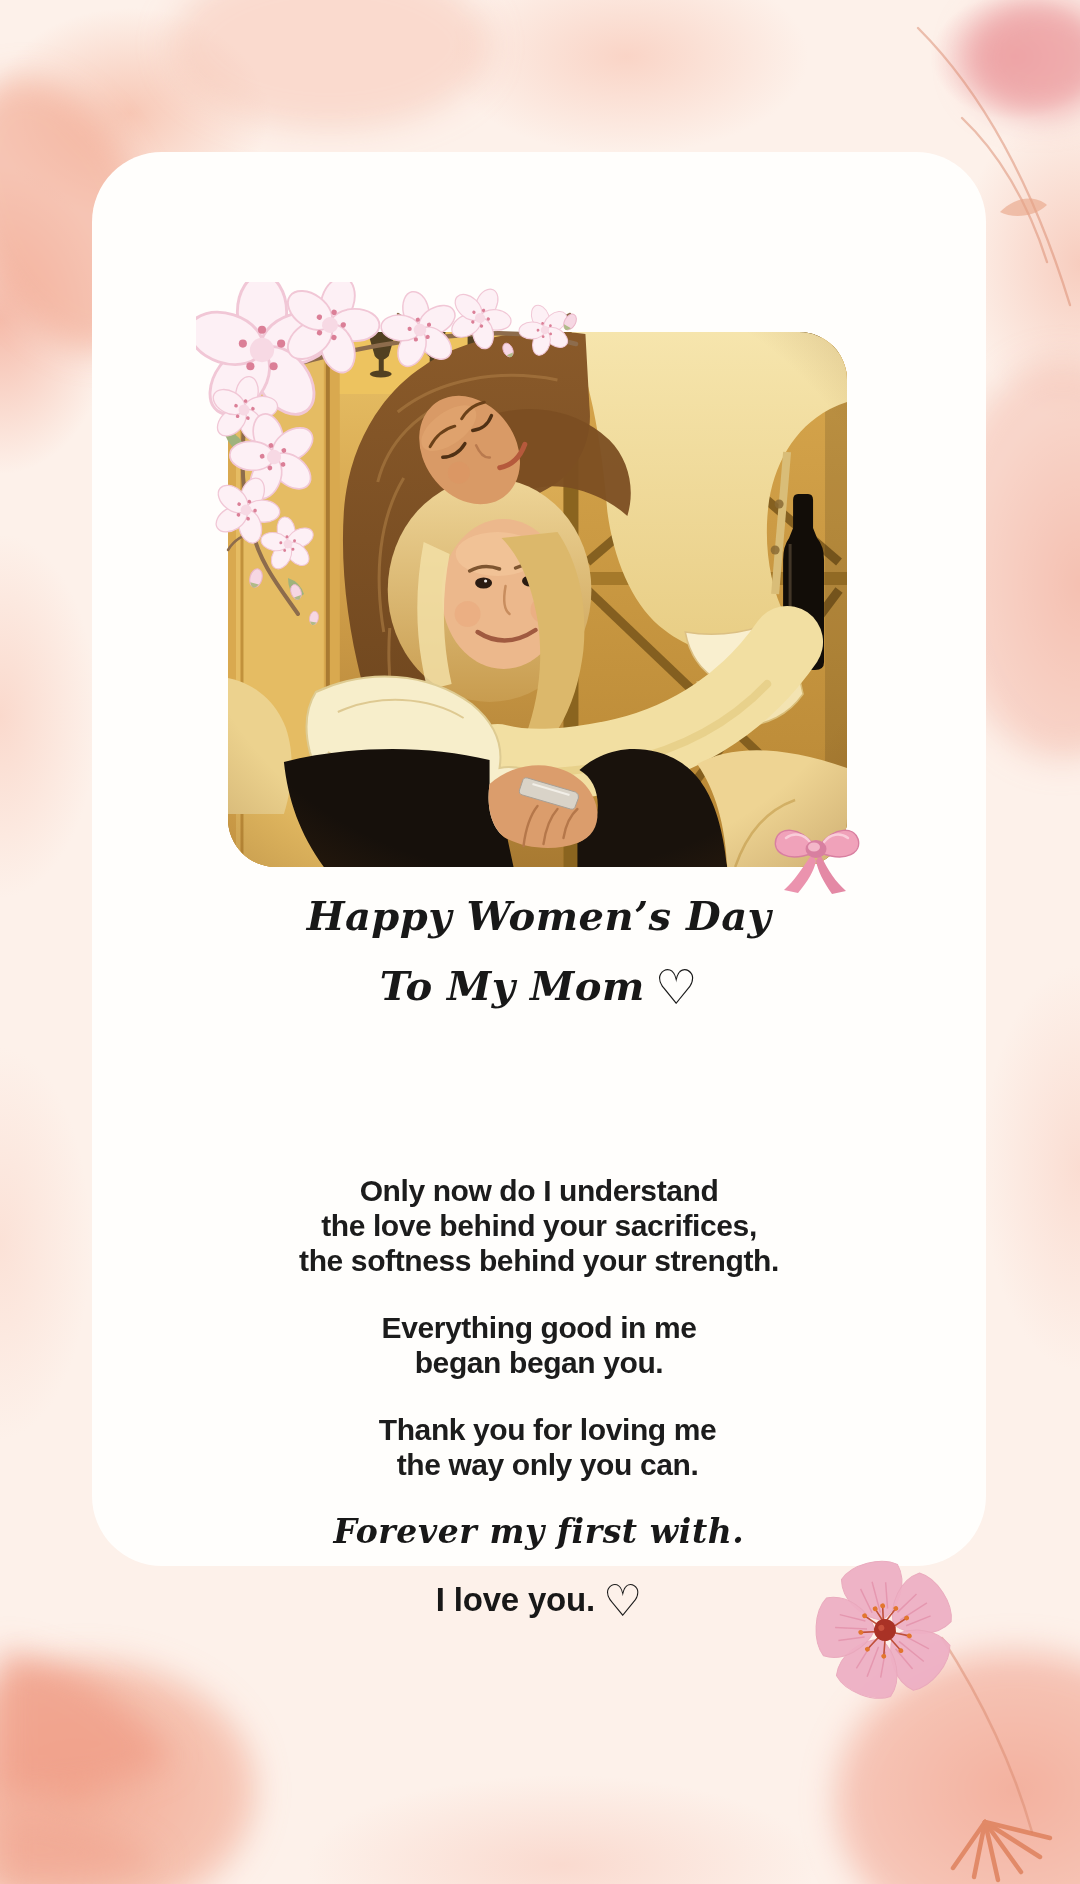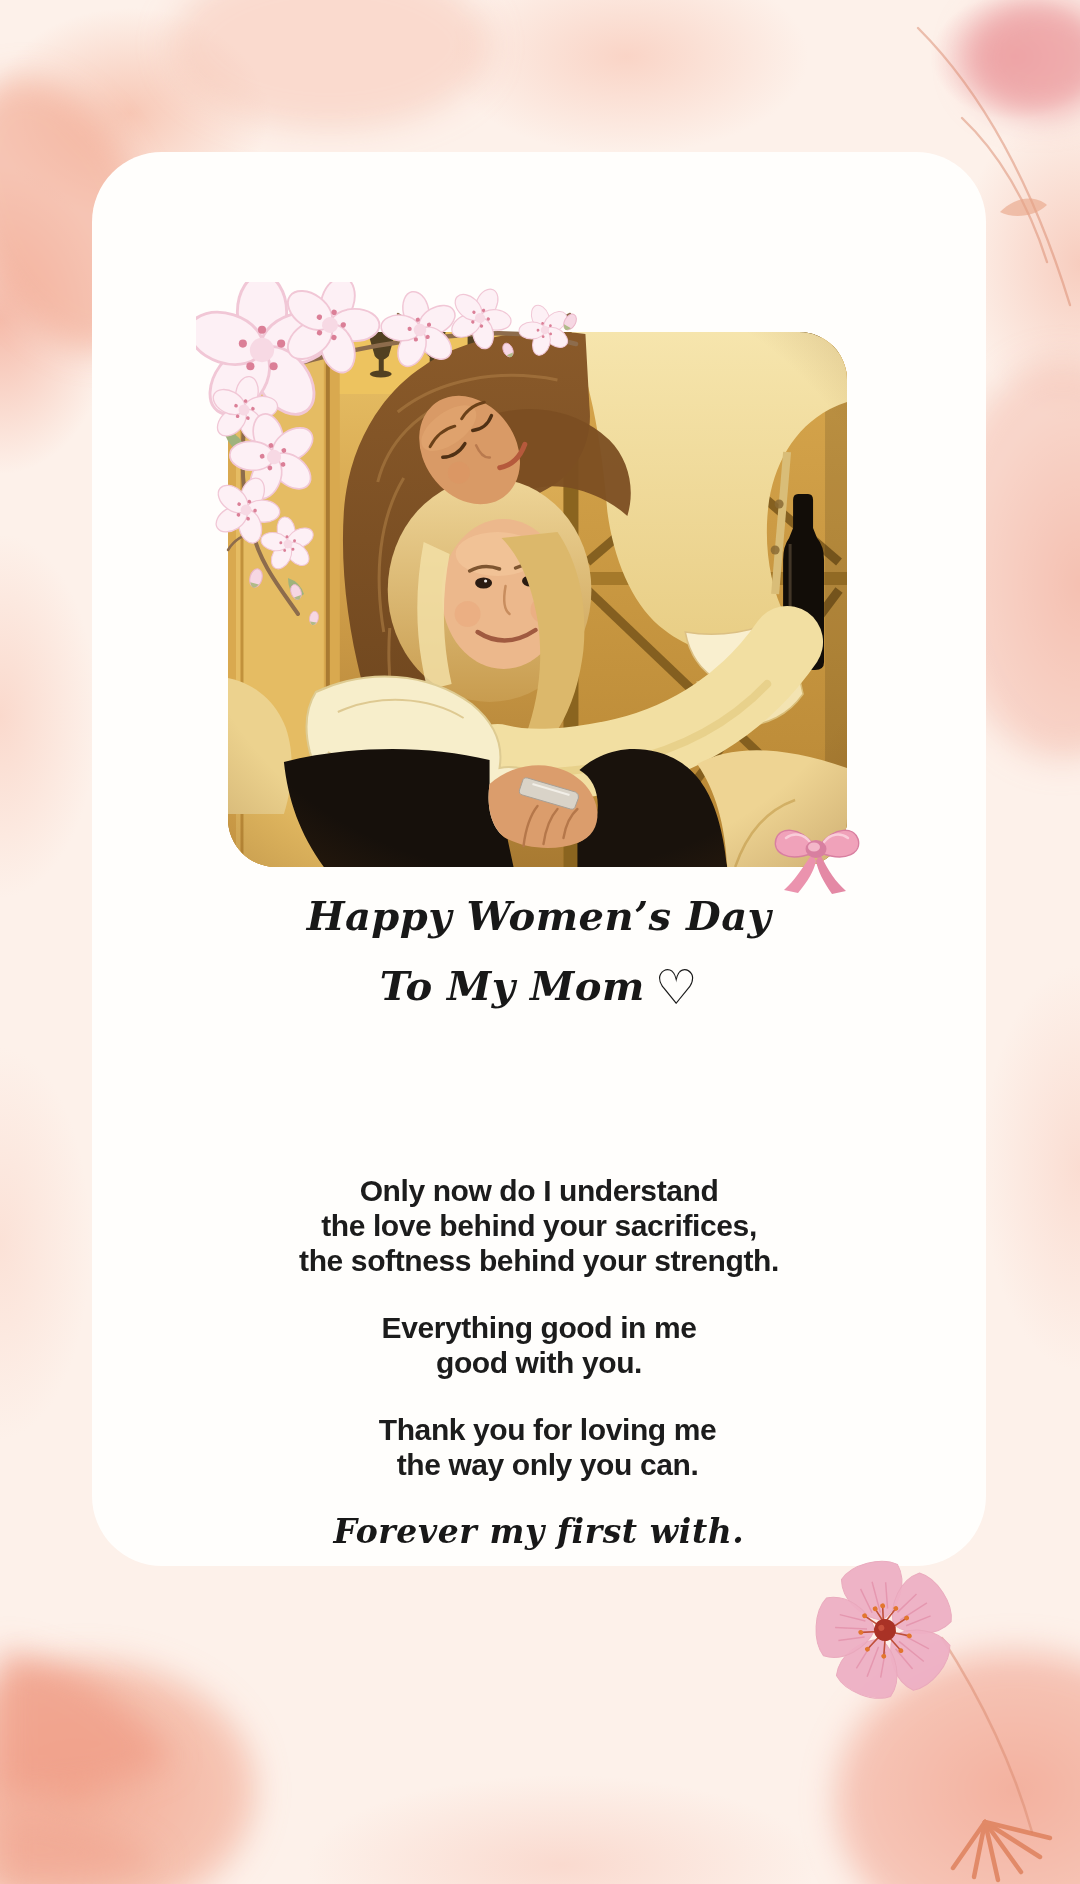--- a/index.html
+++ b/index.html
@@ -353,23 +353,24 @@
     <div class="t serif title">Happy Women’s Day</div>
     <div class="t serif dedication"><span>To My Mom</span><span class="heart">♡</span></div>
 
     <div class="t stanza s2">
       <div>Only now do I understand</div>
       <div>the love behind your sacrifices,</div>
       <div>the softness behind your strength.</div>
     </div>
     <div class="t stanza s3">
       <div>Everything good in me</div>
-      <div>good with you.</div>
+      <div>began began you.</div>
     </div>
     <div class="t stanza s4">
       <div>Thank you for loving me</div>
       <div>the way only you can.</div>
     </div>
 
     <div class="t serif closing">Forever my first with.</div>
+    <div class="t signoff"><span>I love you.</span><span class="heart heart-sm">♡</span></div>
 
   </div>
 </div>
 
 </body></html>

